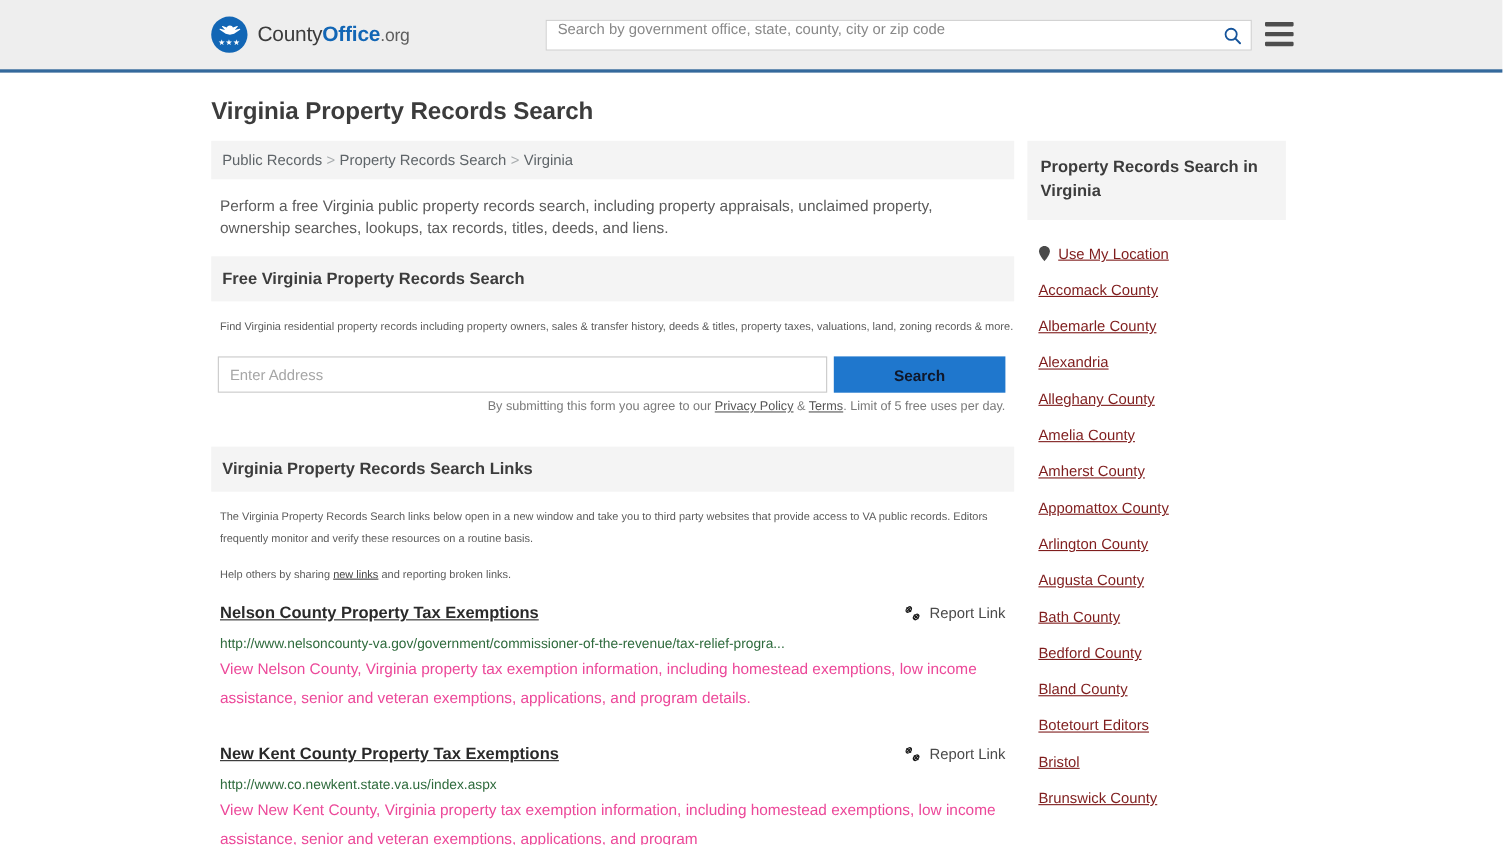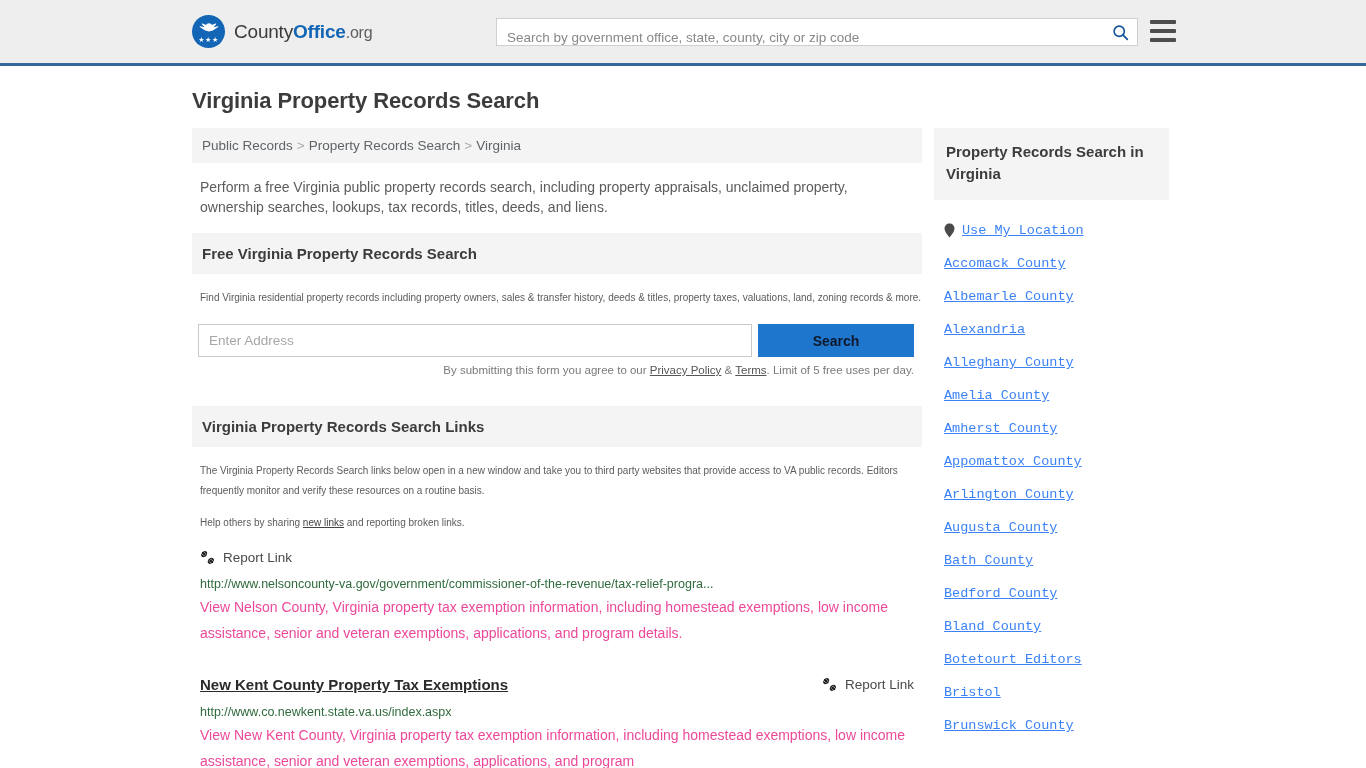--- a/index.html
+++ b/index.html
@@ -65,21 +65,21 @@
 
   .header-search {
     position: absolute;
     left: 496px;
     top: 18px;
     width: 642px;
     height: 28px;
     background: #ffffff;
     border: 1px solid #cfcfcf;
     display: flex;
-    align-items: flex-end;
+    align-items: flex-start;
   }
   .header-search input {
     flex: 1;
     border: none;
     outline: none;
     background: transparent;
     font-family: "Liberation Sans", sans-serif;
     font-size: 13.5px;
     color: #555;
     padding: 0 10px;
@@ -255,24 +255,23 @@
   }
   .side-list { margin-top: 14px; }
   .side-item {
     display: flex;
     align-items: center;
     gap: 7px;
     padding: 9px 0 9px 10px;
     font-size: 13.5px;
   }
   .side-item a {
-    color: #3b82f6;
+    color: #7f1d1d;
     text-decoration: underline;
     cursor: pointer;
-    font-family: Liberation Mono, monospace;
   }
   .pin-icon { flex: none; }
 </style>
 </head>
 <body>
 
 <div class="site-header">
   <div class="logo-wrap">
     <div class="logo-mark">
       <svg class="eagle" viewBox="0 0 22 10">
@@ -331,20 +330,21 @@
       <div class="spacer-30"></div>
 
       <div class="sec-bar">Virginia Property Records Search Links</div>
       <p class="sec-body-text">The Virginia Property Records Search links below open in a new window and take you to third party websites that provide access to VA public records. Editors frequently monitor and verify these resources on a routine basis.</p>
       <p class="sec-body-text second">
         <span>Help others by sharing </span><a>new links</a><span> and reporting broken links.</span>
       </p>
 
       <div class="result">
         <div class="result-head">
+          <a class="result-title">Nelson County Property Tax Exemptions</a>
           <div class="report-link">
             <svg width="15" height="15" viewBox="0 0 16 16">
               <path d="M2.3 2.3 L6.6 6.6 M2.3 6.6 L6.6 2.3" stroke="#1a1a1a" stroke-width="1.3" fill="none"></path>
               <path d="M9.4 9.4 L13.7 13.7 M9.4 13.7 L13.7 9.4" stroke="#1a1a1a" stroke-width="1.3" fill="none"></path>
               <ellipse cx="4.45" cy="4.45" rx="3.1" ry="2.0" fill="none" stroke="#1a1a1a" stroke-width="1.2" transform="rotate(-45 4.45 4.45)"></ellipse>
               <ellipse cx="11.55" cy="11.55" rx="3.1" ry="2.0" fill="none" stroke="#1a1a1a" stroke-width="1.2" transform="rotate(-45 11.55 11.55)"></ellipse>
             </svg>
             <span>Report Link</span>
           </div>
         </div>

